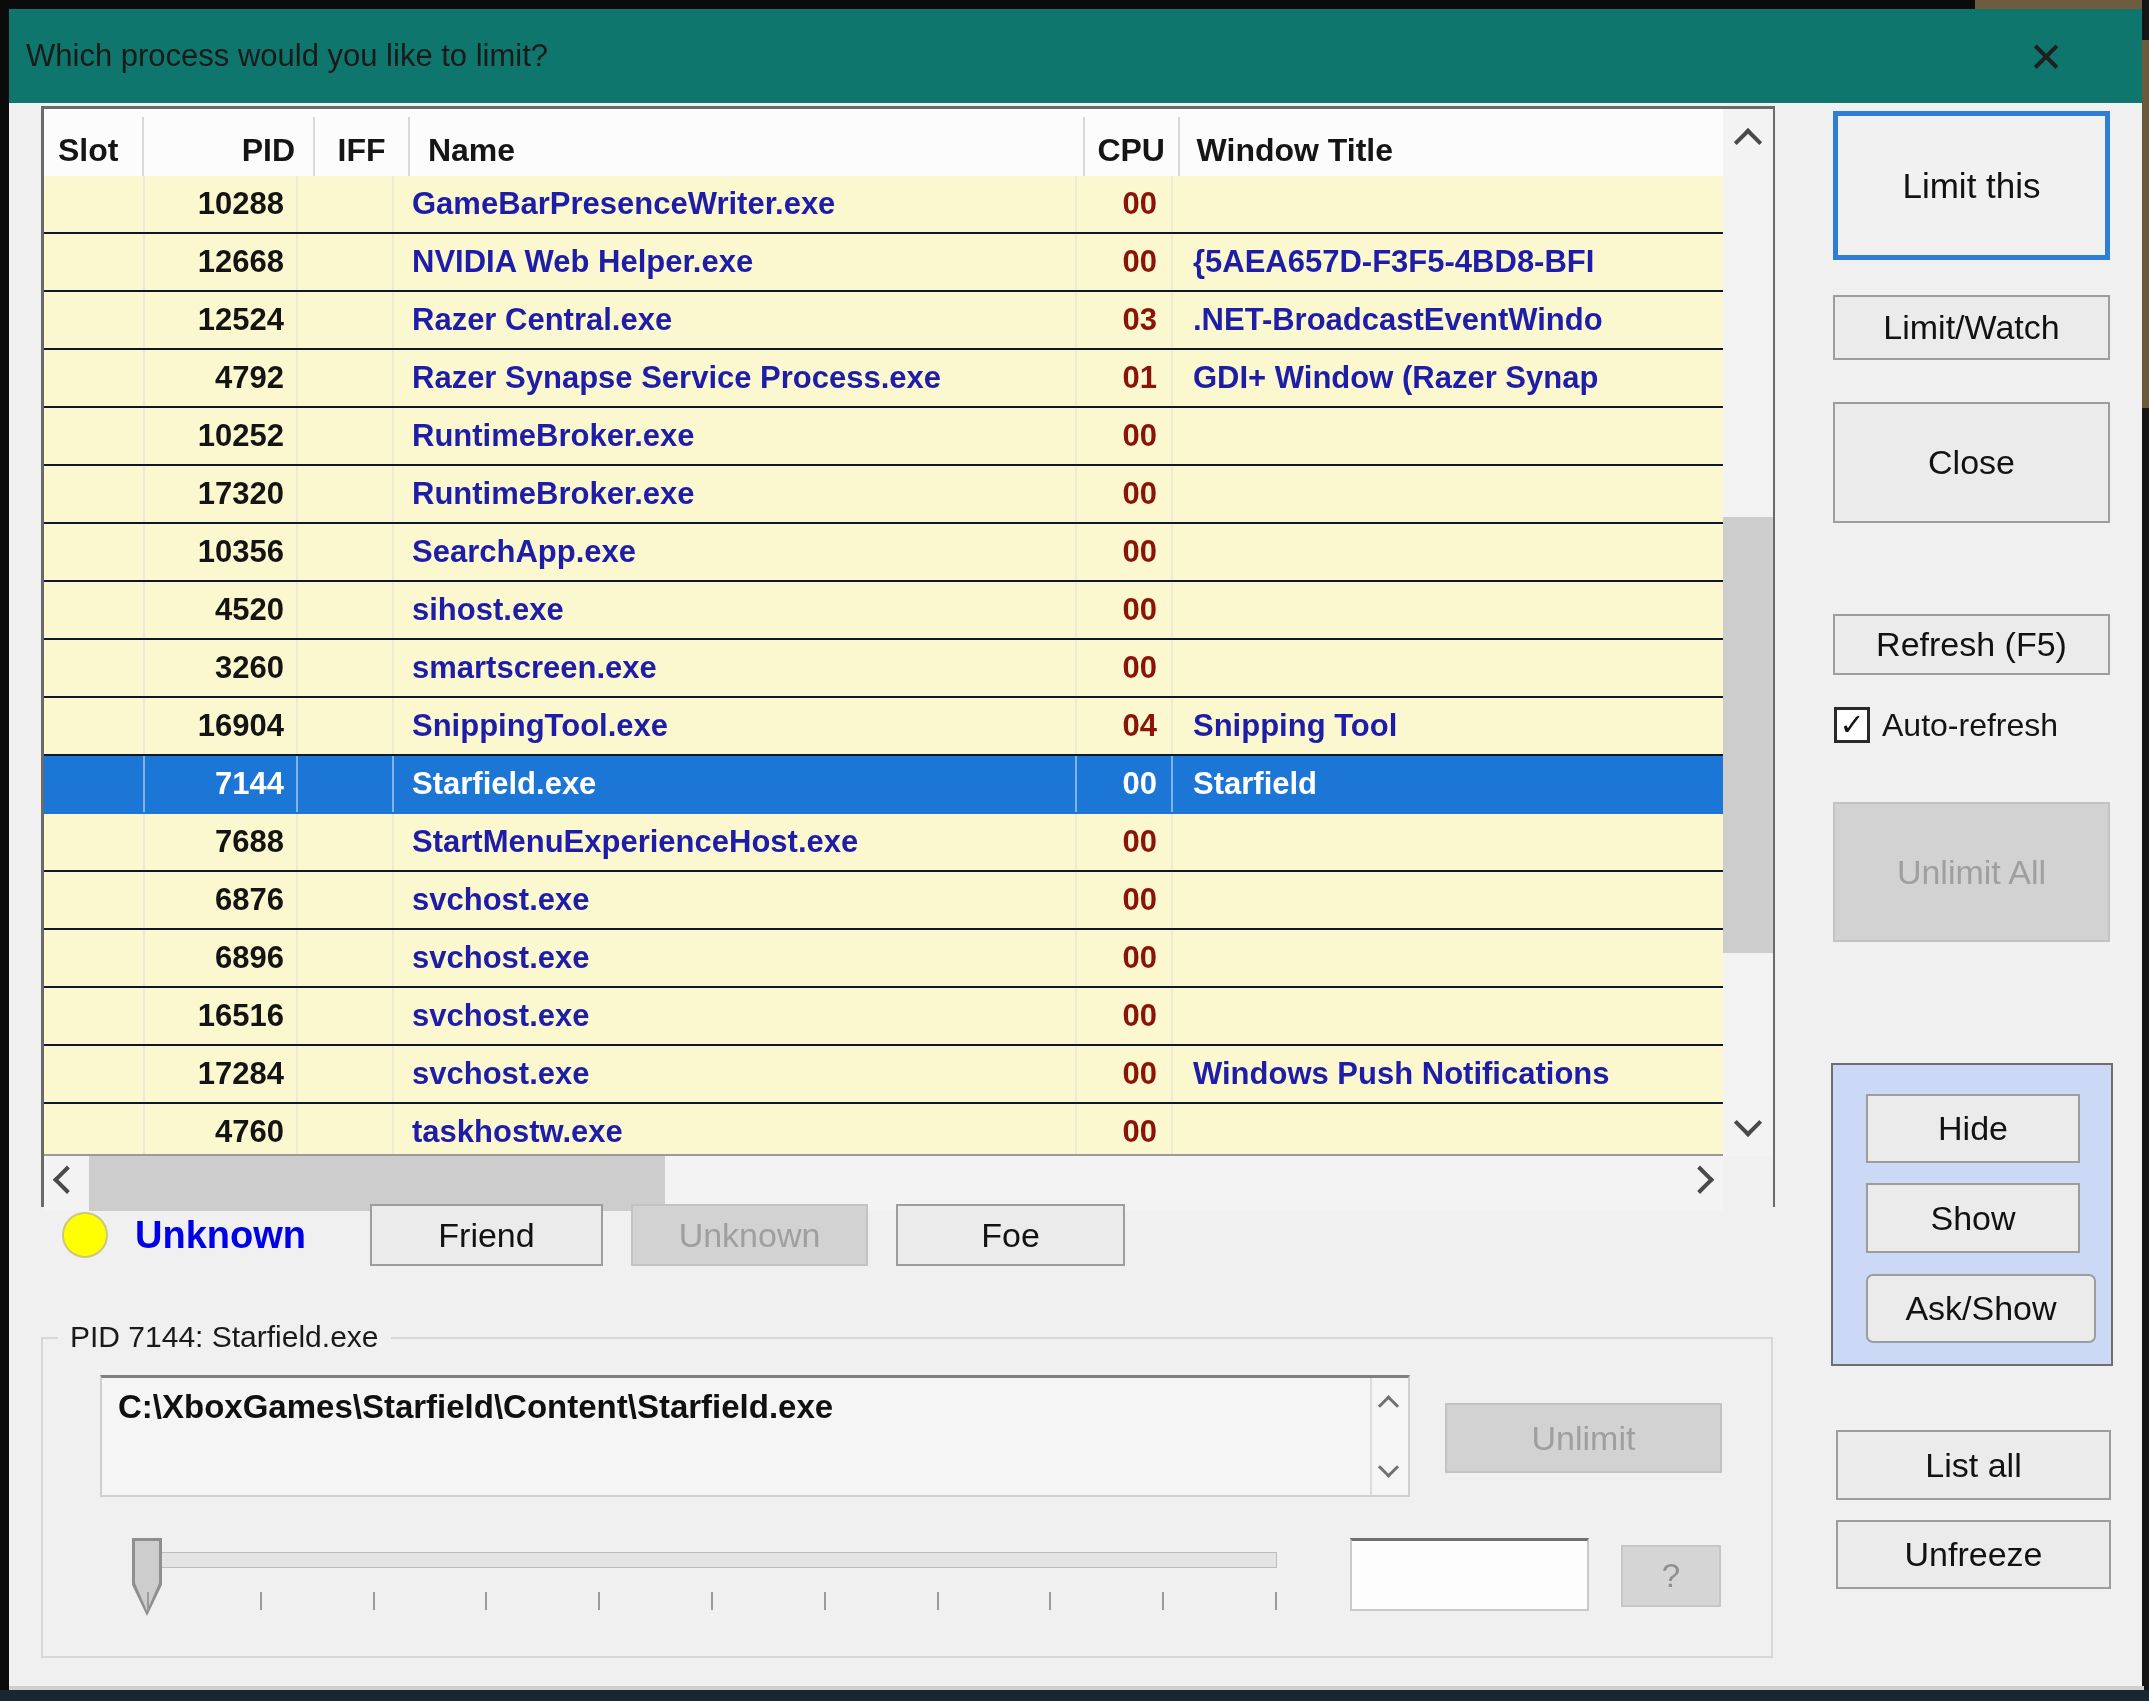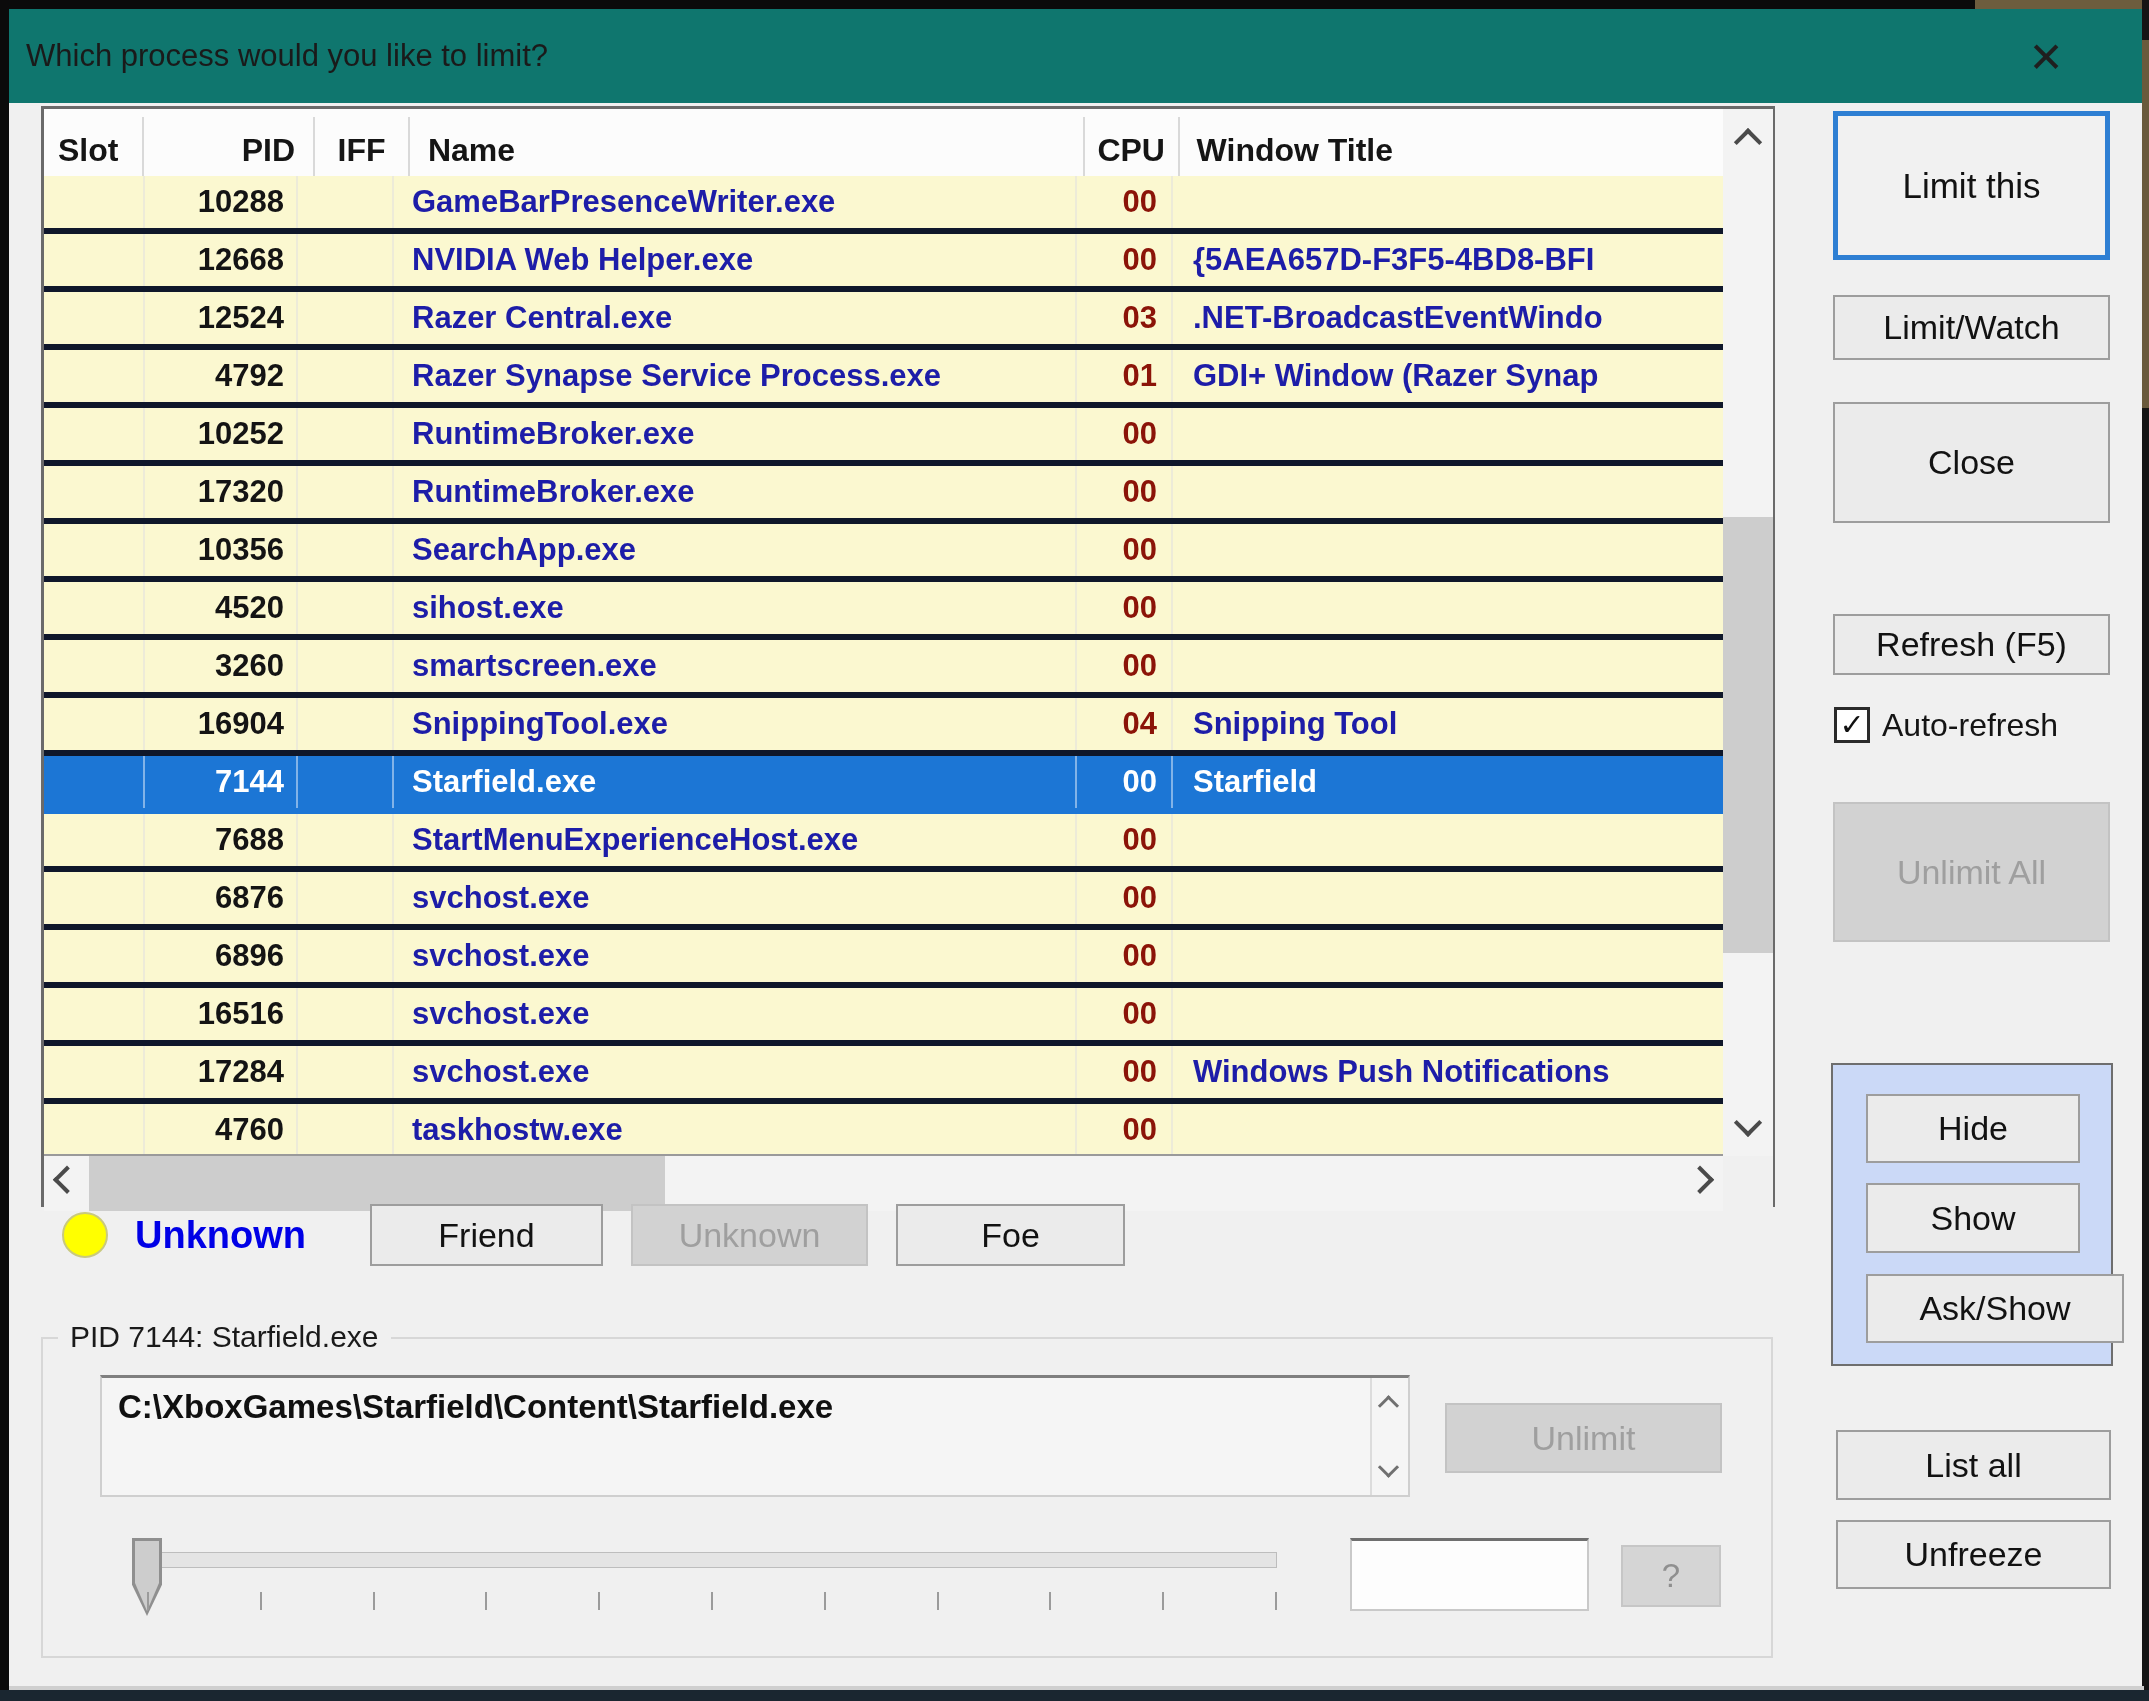--- a/index.html
+++ b/index.html
@@ -34,21 +34,21 @@
     font-size:32px;font-weight:bold;color:#151515;display:flex;align-items:center;white-space:nowrap;overflow:hidden;}
   .h.slot{width:101px;padding-left:14px;}
   .h.pid{width:173px;justify-content:flex-end;padding-right:18px;}
   .h.iff{width:96px;justify-content:center;}
   .h.name{width:683px;padding-left:18px;}
   .h.cpu{width:96px;justify-content:center;}
   .h.window_title{width:550px;padding-left:17px;border-right:none;}
 
   .lv-rows{position:absolute;left:0;top:67px;width:1679px;height:978px;overflow:hidden;}
   .lv-row{display:flex;width:1679px;height:58px;box-sizing:border-box;
-    background:var(--row-yellow,#fbf8d0);border-bottom:6px solid #0f172a;}
+    background:var(--row-yellow,#fbf8d0);border-bottom:2px solid #0f172a;}
   .lv-row .c{box-sizing:border-box;border-right:2px solid #edebd8;
     font-size:31px;font-weight:bold;display:flex;align-items:center;white-space:nowrap;overflow:hidden;}
   .c.slot{width:101px;}
   .c.pid{width:153px;justify-content:flex-end;padding-right:12px;color:#141414;}
   .c.iff{width:96px;}
   .c.name{width:683px;padding-left:18px;color:var(--name-blue,#1d1da8);}
   .c.cpu{width:96px;justify-content:flex-end;padding-right:14px;color:var(--cpu-red,#8b1408);}
   .c.window_title{width:550px;padding-left:20px;color:var(--name-blue,#1d1da8);border-right:none;}
   .lv-row.sel{background:var(--selection-blue,#1c76d5);border-bottom-color:var(--selection-blue,#1c76d5);}
   .lv-row.sel .c{border-right-color:rgba(255,255,255,.45);}
@@ -85,21 +85,21 @@
   .b-limit-this{left:1833px;top:111px;width:277px;height:149px;}
   .b-limit-watch{left:1833px;top:295px;width:277px;height:65px;}
   .b-close{left:1833px;top:402px;width:277px;height:121px;}
   .b-refresh{left:1833px;top:614px;width:277px;height:61px;}
   .b-unlimit-all{left:1833px;top:802px;width:277px;height:140px;}
   .hideshow-group{position:absolute;left:1831px;top:1063px;width:282px;height:303px;
     background:var(--group-highlight,#cbd9f7);border:2px solid #6e6e6e;box-sizing:border-box;}
   .hideshow-group .btn{font-size:34px;}
   .b-hide{left:33px;top:29px;width:214px;height:69px;}
   .b-show{left:33px;top:118px;width:214px;height:70px;}
-  .b-ask-show{left:33px;top:209px;width:258px;height:69px;}
+  .b-ask-show{left:33px;top:209px;width:230px;height:69px;border-radius:7px;}
   .b-list-all{left:1836px;top:1430px;width:275px;height:70px;}
   .b-unfreeze{left:1836px;top:1520px;width:275px;height:69px;}
 
   
   .checkbox-row{position:absolute;left:1834px;top:708px;height:34px;display:flex;align-items:center;}
   .checkbox{width:30px;height:30px;background:#fff;border:3px solid #2a2a2a;box-sizing:content-box;
     display:flex;align-items:center;justify-content:center;font-size:30px;font-weight:bold;color:#111;line-height:30px;}
   .checkbox-label{margin-left:12px;font-size:32px;color:#141414;white-space:nowrap;}
 
   

